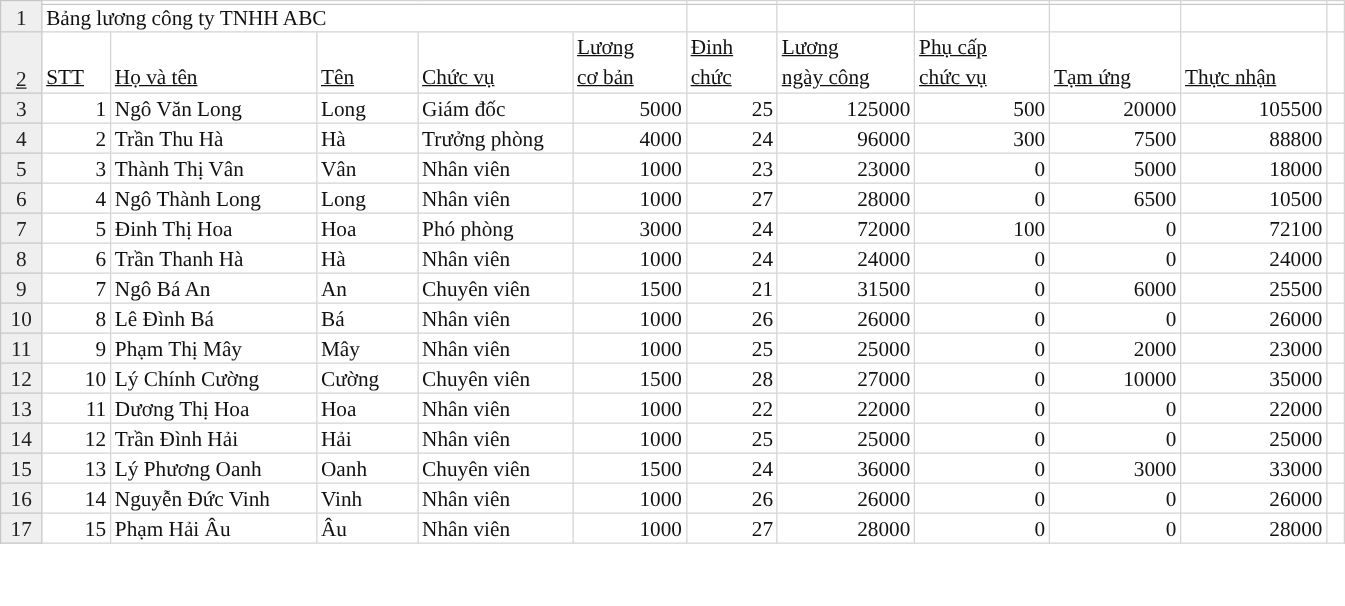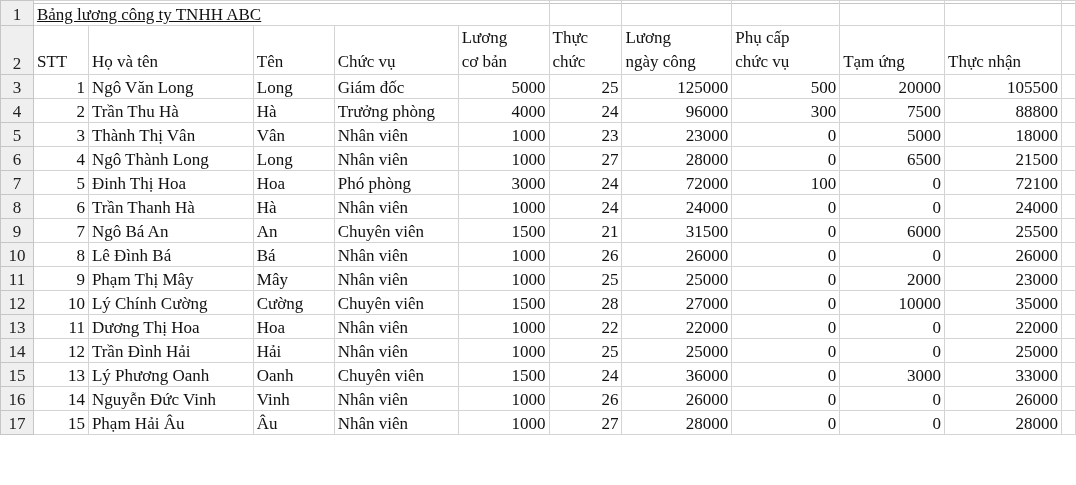--- a/index.html
+++ b/index.html
@@ -9,23 +9,23 @@
   .topstrip { position: absolute; left: 0; top: 0; width: 1076px; height: 3px;
               background: #ffffff; border-bottom: 1px solid #c6c6c6; }
   table { border-collapse: collapse; table-layout: fixed; position: absolute; left: 0; top: 3px; }
   td { border: 1px solid #d4d4d4; padding: 0 3px; font-size: 17px; line-height: 20px;
        white-space: nowrap; overflow: visible; vertical-align: bottom; }
   td.rh { background: #efefef; border-color: #c6c6c6; text-align: center; color: #222;
           font-size: 17px; padding: 0; }
   td.num { text-align: right; }
   td.hdr { vertical-align: bottom; line-height: 24px; padding-bottom: 0; }
   tr.r1 td { height: 24px; }
-  tr.r2 td { height: 48px; }
+  tr.r2 td { height: 48px; text-decoration: underline; }
   tr.rn td { height: 23px; }
-  td.title { border-right-color: transparent; text-decoration: underline; }
+  td.title { border-right-color: transparent; }
   .twoline span { display: block; }
 </style>
 </head>
 <body>
 
 <div class="topstrip"></div>
 
 <table class="sheet">
   <colgroup>
     <col style="width:33px">
@@ -57,21 +57,21 @@
       <td class="rh">2</td>
       <td class="hdr">STT</td>
       <td class="hdr">Họ và tên</td>
       <td class="hdr">Tên</td>
       <td class="hdr">Chức vụ</td>
       <td class="hdr twoline">
         <span>Lương</span>
         <span>cơ bản</span>
       </td>
       <td class="hdr twoline">
-        <span>Thực</span>
+        <span>Đinh</span>
         <span>chức</span>
       </td>
       <td class="hdr twoline">
         <span>Lương</span>
         <span>ngày công</span>
       </td>
       <td class="hdr twoline">
         <span>Phụ cấp</span>
         <span>chức vụ</span>
       </td>
@@ -125,21 +125,21 @@
         <td class="rh">6</td>
         <td class="num">4</td>
         <td class="">Ngô Thành Long</td>
         <td class="">Long</td>
         <td class="">Nhân viên</td>
         <td class="num">1000</td>
         <td class="num">27</td>
         <td class="num">28000</td>
         <td class="num">0</td>
         <td class="num">6500</td>
-        <td class="num">21500</td>
+        <td class="num">10500</td>
         <td></td>
       </tr>
       <tr class="rn">
         <td class="rh">7</td>
         <td class="num">5</td>
         <td class="">Đinh Thị Hoa</td>
         <td class="">Hoa</td>
         <td class="">Phó phòng</td>
         <td class="num">3000</td>
         <td class="num">24</td>

